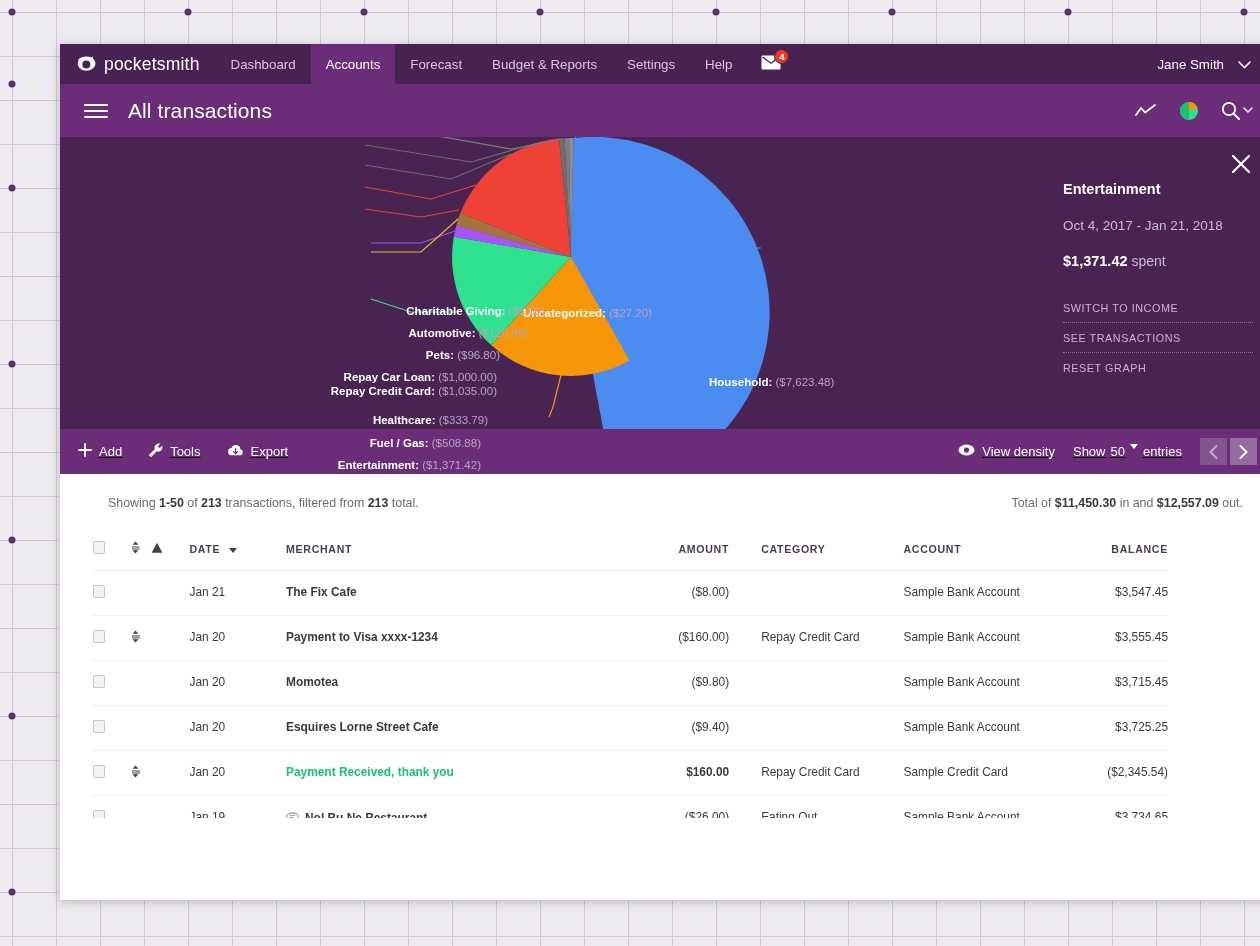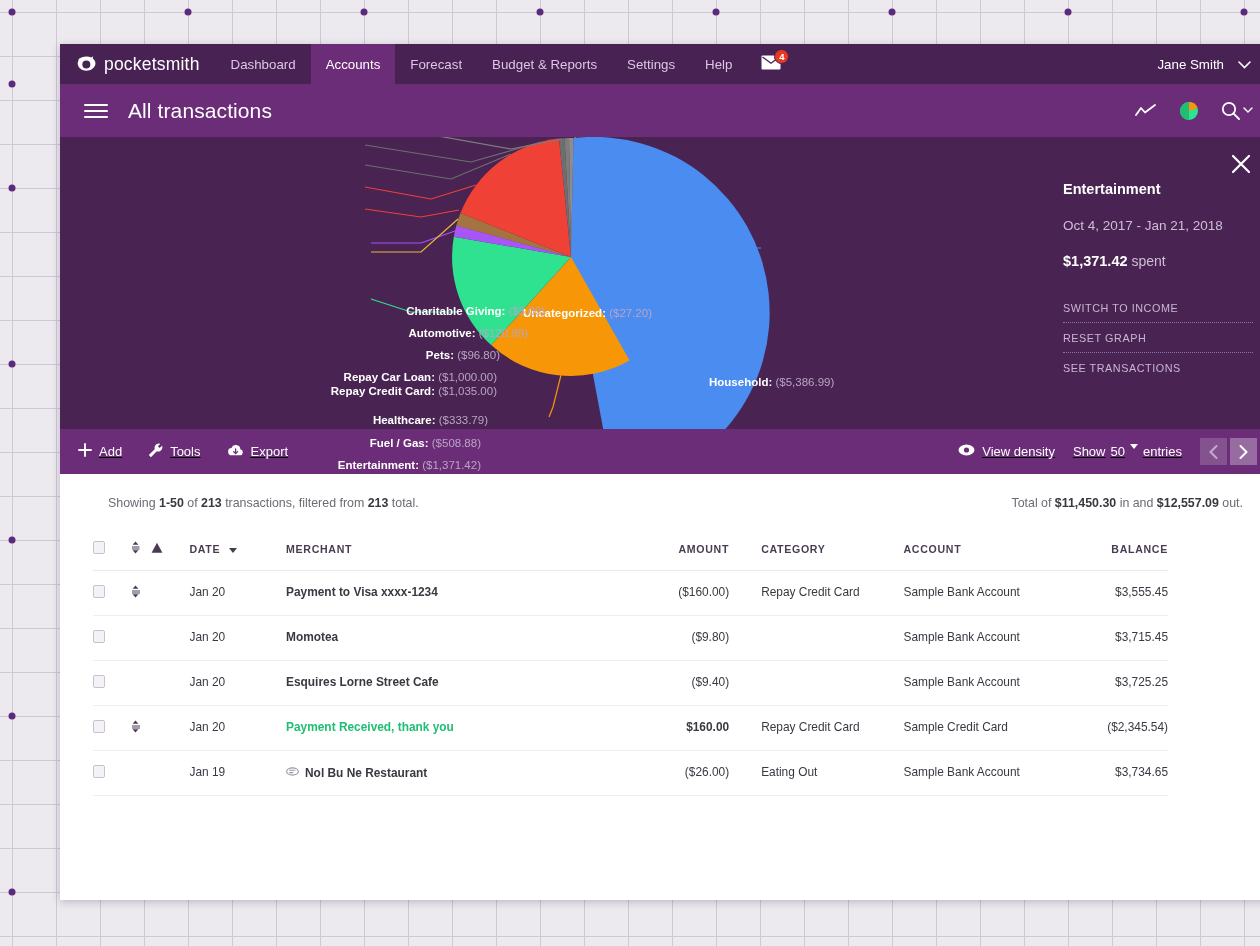--- a/index.html
+++ b/index.html
@@ -316,22 +316,22 @@
 
     <div id="chart-detail">
       <div class="cd-title">Entertainment</div>
       <div class="cd-range">Oct 4, 2017 - Jan 21, 2018</div>
       <div class="cd-amount">
         <b>$1,371.42</b>
         <span>spent</span>
       </div>
       <div class="cd-links">
         <span class="cd-link">SWITCH TO INCOME</span>
+        <span class="cd-link">SEE TRANSACTIONS</span>
         <span class="cd-link">RESET GRAPH</span>
-        <span class="cd-link">SEE TRANSACTIONS</span>
       </div>
     </div>
 
     <div id="pie-area">
       <svg width="1000" height="292" viewBox="0 0 1000 292">
         <g transform="translate(511,120)">
 
           <path d="M0,0 L3,-119 A119,119 0 0,1 43,230 z" fill="#4a8cf0" transform="rotate(0)"></path>
           <path d="M0 0 L2.5 -118.97 A119 119 0 0 1 58.6 103.6 Z" fill="#4a8cf0"></path>
 
@@ -387,21 +387,21 @@
       <div class="pie-label left" style="left:428px;top:277px;">
         <span>Healthcare</span>: <span class="amt">($333.79)</span>
       </div>
       <div class="pie-label left" style="left:421px;top:300px;">
         <span>Fuel / Gas</span>: <span class="amt">($508.88)</span>
       </div>
       <div class="pie-label left" style="left:421px;top:322px;">
         <span>Entertainment</span>: <span class="amt">($1,371.42)</span>
       </div>
       <div class="pie-label right" style="left:649px;top:239px;">
-        <span>Household</span>: <span class="amt">($5,386.99)</span>
+        <span>Household</span>: <span class="amt">($7,623.48)</span>
       </div>
       <div class="pie-label left" style="left:469px;top:391px;">
         <span>Food</span>: <span class="amt">($2,671.02)</span>
       </div>
     </div>
   </div>
 
   <div id="toolbar">
     <div class="tb-btn">
       <span>
@@ -505,20 +505,30 @@
             </span>
           </th>
           <th class="c-merch">MERCHANT</th>
           <th class="c-amt">AMOUNT</th>
           <th class="c-cat">CATEGORY</th>
           <th class="c-acct">ACCOUNT</th>
           <th class="c-bal">BALANCE</th>
         </tr>
       </thead>
       <tbody id="tx-body">
+            <tr>
+              <td class="c-check"><span class="row-checkbox"></span></td>
+              <td class="c-flag"></td>
+              <td class="c-date">Jan 21</td>
+              <td class="c-merch"><span class="merch-name">The Fix Cafe</span></td>
+              <td class="c-amt ">($8.00)</td>
+              <td class="c-cat"></td>
+              <td class="c-acct">Sample Bank Account</td>
+              <td class="c-bal">$3,547.45</td>
+            </tr>
             <tr>
               <td class="c-check"><span class="row-checkbox"></span></td>
               <td class="c-flag"><span class="transfer-icon"><svg width="13" height="13" viewBox="0 0 13 13" fill="#4a3b52">
                     <path d="M3.5 0.5L0.6 3.8h5.8zM3.5 12.5L0.6 9.2h5.8z"></path>
                     <path d="M0 5.5h8v1.1H0zM0 7.4h8v1.1H0z"></path>
                   </svg></span></td>
               <td class="c-date">Jan 20</td>
               <td class="c-merch"><span class="merch-name">Payment to Visa xxxx-1234</span></td>
               <td class="c-amt ">($160.00)</td>
               <td class="c-cat">Repay Credit Card</td>

